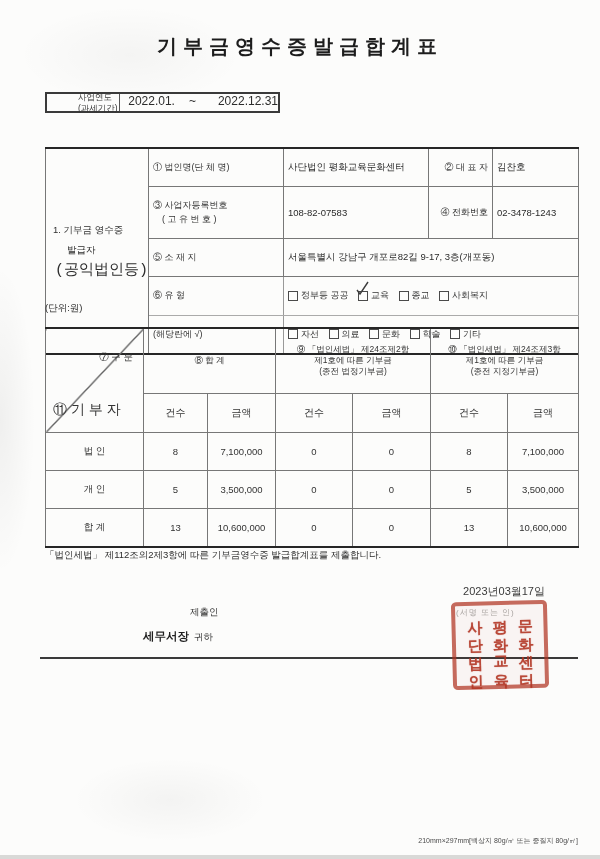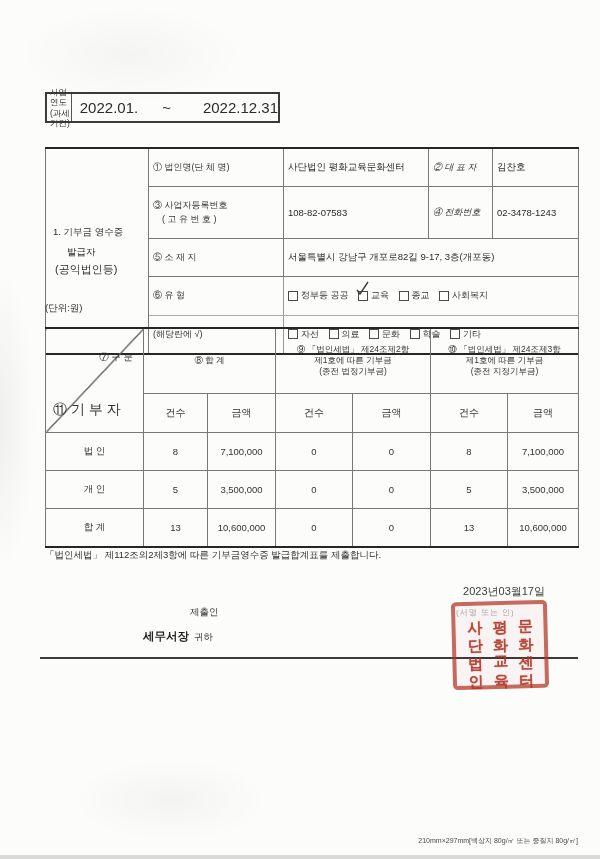--- a/index.html
+++ b/index.html
@@ -9,39 +9,39 @@
     background-image:
       radial-gradient(ellipse 50px 220px at 0px 420px, rgba(0,0,0,0.05), transparent 70%),
       radial-gradient(ellipse 160px 70px at 130px 55px, rgba(0,0,0,0.03), transparent 70%),
       radial-gradient(ellipse 140px 60px at 170px 800px, rgba(0,0,0,0.035), transparent 70%);
     font-family:"Liberation Sans",sans-serif;color:#333;overflow:hidden;
   }
   .page::after{content:"";position:absolute;left:0;right:0;bottom:0;height:4px;background:#d9d9d7;}
   .doc-title{position:absolute;top:33px;left:0;width:100%;text-align:center;
     font-size:20px;font-weight:700;letter-spacing:6px;color:#1d1d1d;margin:0;}
   
-  .period-box{position:absolute;left:45px;top:92px;width:235px;height:31px;
-    border:2px solid #3a3a3a;display:flex;box-sizing:border-box;}
+  .period-box{position:absolute;left:45px;top:92px;width:235px;height:21px;
+    border:2px solid #3a3a3a;display:flex;box-sizing:border-box;padding-left:28px;}
   .period-label{width:66px;border-right:1px solid #555;display:flex;flex-direction:column;
     justify-content:center;padding-left:3px;font-size:8.5px;line-height:1.2;box-sizing:border-box;}
-  .period-value{flex:1;display:flex;align-items:center;font-size:15px;color:#2c2c2c;gap:10px;}
+  .period-value{flex:1;display:flex;align-items:flex-start;font-size:12px;color:#2c2c2c;}
   .period-value .v1{margin-left:8px;}
   .period-value .tl{margin-left:14px;}
   .period-value .v2{margin-left:22px;}
   
   table{border-collapse:collapse;table-layout:fixed;position:absolute;left:45px;}
   td{border:1px solid #777;font-size:9px;color:#333;padding:12px 4px;box-sizing:border-box;
      overflow:hidden;white-space:nowrap;}
   .t1{top:147px;width:533px;border-top:2px solid #262626;border-bottom:2px solid #262626;}
   .t1 .lbl-col{vertical-align:middle;padding-left:7px;font-size:9.5px;color:#2e2e2e;}
   .t1 .lbl-col .l2{margin-top:7px;padding-left:14px;}
-  .t1 .lbl-col .l3{margin-top:3px;padding-left:2px;font-size:11px;}
+  .t1 .lbl-col .l3{margin-top:3px;padding-left:2px;font-size:15px;font-family:Liberation Mono, monospace;}
   .t1 .fld{font-size:9px;}
   .t1 .val{font-size:9.5px;color:#2a2a2a;}
-  .t1 .c{text-align:left;font-style:italic;}
+  .t1 .c{text-align:right;}
   .t1 .r1 td{height:26px;}
   .t1 .r2 td{height:32px;}
   .t1 .r3 td{height:27px;}
   .t1 .r4a td,.t1 .r4b td{height:23px;border-color:#999;}
   .t1 .r4a td{border-bottom:1px solid #aaa;}
   .t1 td{border-left:1px solid #777;border-right:1px solid #777;}
   .ind{padding-left:9px;margin-top:1px;}
   
   .cb{display:inline-flex;align-items:center;margin-right:7px;position:relative;}
   .cb .box{display:inline-block;width:8px;height:8px;border:1px solid #4a4a4a;margin-right:3px;background:#fdfdfc;}
@@ -79,20 +79,21 @@
   .stamp .s-col{writing-mode:vertical-rl;font-family:"Liberation Serif",serif;font-weight:700;
     font-size:15px;letter-spacing:3px;color:rgba(178,52,35,0.8);
     text-shadow:0 0 1px rgba(178,52,35,0.55);}
   .page-footer{position:absolute;top:836px;right:22px;font-size:7px;color:#4c4c4c;}
 </style>
 </head>
 <body>
 
 <div class="page">
 
+  <h1 class="doc-title">기부금영수증발급합계표</h1>
 
   <div class="period-box">
     <div class="period-label">
       <span>사업연도</span>
       <span>(과세기간)</span>
     </div>
     <div class="period-value">
       <span class="v1">2022.01.</span>
       <span class="tl">~</span>
       <span class="v2">2022.12.31</span>

